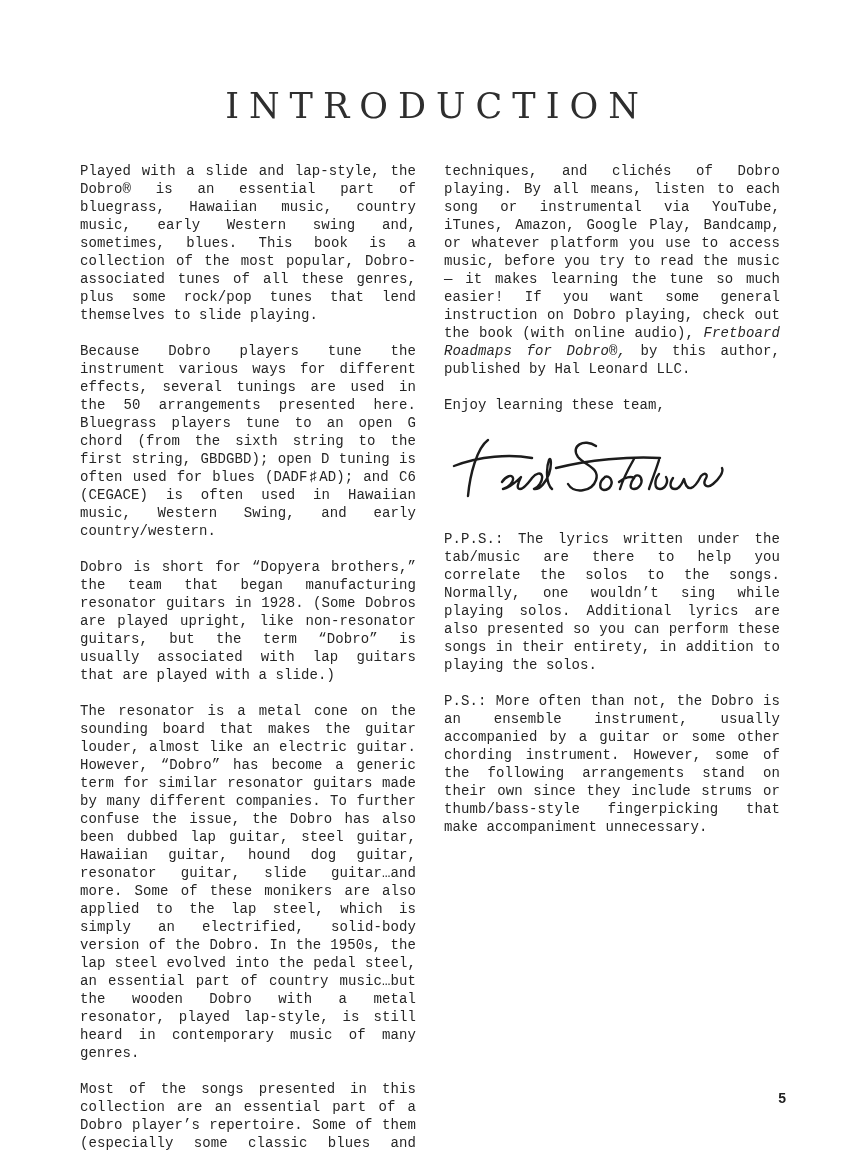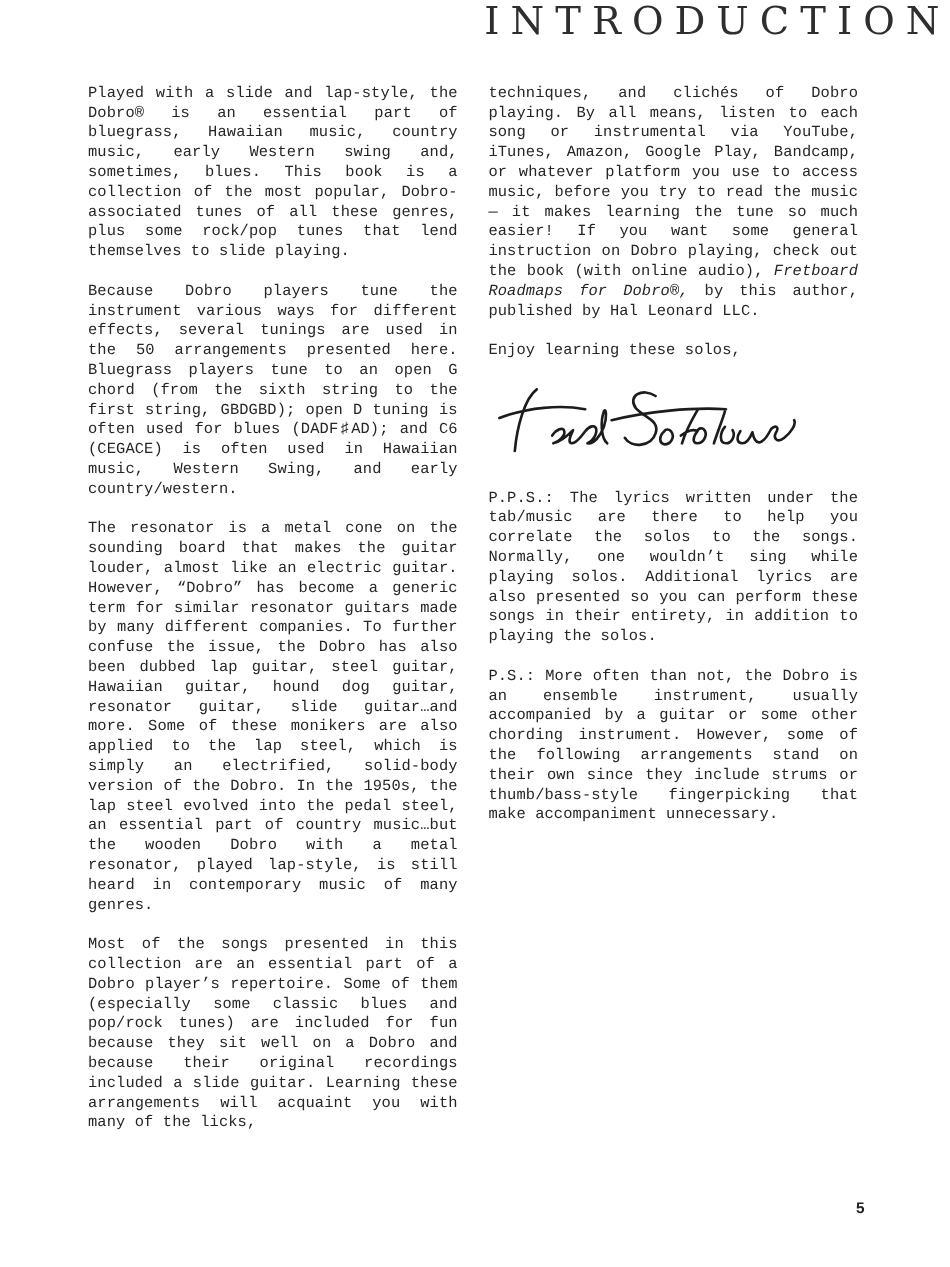--- a/index.html
+++ b/index.html
@@ -8,21 +8,22 @@
     width:864px;
     height:1152px;
     background:#ffffff;
     font-family:"Liberation Sans","DejaVu Sans",sans-serif;
     color:#262626;
     overflow:hidden;
     margin:0 auto;
   }
   .title {
     margin:0;
-    text-align:right;
+    padding-top:86px;
+    text-align:center;
     font-family:"DejaVu Serif","Liberation Serif",serif;
     font-weight:400;
     font-size:35px;
     letter-spacing:10px;
     text-indent:10px;
     color:#2e2e2e;
   }
   .columns {
     display:flex;
     gap:28px;
@@ -59,28 +60,29 @@
 
 <div class="page">
 
   <h1 class="title">INTRODUCTION</h1>
 
   <div class="columns">
 
     <div class="col">
       <p>Played with a slide and lap-style, the Dobro® is an essential part of bluegrass, Hawaiian music, country music, early Western swing and, sometimes, blues. This book is a collection of the most popular, Dobro-associated tunes of all these genres, plus some rock/pop tunes that lend themselves to slide playing.</p>
       <p>Because Dobro players tune the instrument various ways for different effects, several tunings are used in the 50 arrangements presented here. Bluegrass players tune to an open G chord (from the sixth string to the first string, GBDGBD); open D tuning is often used for blues (DADF♯AD); and C6 (CEGACE) is often used in Hawaiian music, Western Swing, and early country/western.</p>
+      <p>Dobro is short for “Dopyera brothers,” the team that began manufacturing resonator guitars in 1928. (Some Dobros are played upright, like non-resonator guitars, but the term “Dobro” is usually associated with lap guitars that are played with a slide.)</p>
       <p>The resonator is a metal cone on the sounding board that makes the guitar louder, almost like an electric guitar. However, “Dobro” has become a generic term for similar resonator guitars made by many different companies. To further confuse the issue, the Dobro has also been dubbed lap guitar, steel guitar, Hawaiian guitar, hound dog guitar, resonator guitar, slide guitar…and more. Some of these monikers are also applied to the lap steel, which is simply an electrified, solid-body version of the Dobro. In the 1950s, the lap steel evolved into the pedal steel, an essential part of country music…but the wooden Dobro with a metal resonator, played lap-style, is still heard in contemporary music of many genres.</p>
       <p>Most of the songs presented in this collection are an essential part of a Dobro player’s repertoire. Some of them (especially some classic blues and pop/rock tunes) are included for fun because they sit well on a Dobro and because their original recordings included a slide guitar. Learning these arrangements will acquaint you with many of the licks,</p>
     </div>
 
     <div class="col">
       <p><span>techniques, and clichés of Dobro playing. By all means, listen to each song or instrumental via YouTube, iTunes, Amazon, Google Play, Bandcamp, or whatever platform you use to access music, before you try to read the music — it makes learning the tune so much easier! If you want some general instruction on Dobro playing, check out the book (with online audio), </span><span class="it">Fretboard Roadmaps for Dobro®,</span><span> by this author, published by Hal Leonard LLC.</span></p>
 
-      <p>Enjoy learning these solos,</p>
+      <p>Enjoy learning these team,</p>
 
       <div class="signature" role="img" aria-label="Fred Sokolow">
         <svg width="290" height="72" viewBox="0 0 290 72" fill="none" stroke="#1c1c1c" stroke-width="2.4" stroke-linecap="round" stroke-linejoin="round">
           <path d="M10,34 C36,24 66,22 88,26"></path>
           <path d="M44,8 C33,16 26,42 24,64"></path>
           <path d="M58,50 C62,44 68,42 69,46 C70,50 64,56 59,57 C65,56 72,50 77,45 C74,51 72,57 76,57 C80,57 85,50 88,46 C92,41 97,40 98,44 C99,49 94,56 90,57 C96,58 102,50 105,42 C108,33 107,24 105,28 C102,36 102,52 108,57"></path>
           <path d="M152,14 C140,6 126,14 134,25 C142,34 156,36 152,48 C148,60 130,62 124,52"></path>
           <path d="M112,36 C144,28 186,24 216,26"></path>
           <path d="M160,46 C155,50 155,57 160,58 C166,58 170,51 166,46 C164,44 161,44 160,46 M176,57 C180,44 186,34 190,27 M175,50 C181,45 187,44 190,46 C186,51 185,57 190,57 C195,57 199,51 197,46 C195,42 191,43 190,46 M205,57 C209,45 213,35 215,28 M215,42 C210,48 210,57 216,57 C221,57 225,50 222,45 M229,46 C225,52 226,57 231,57 C235,57 238,52 240,47 C241,52 243,57 247,56 C251,55 255,48 257,44 C261,40 265,42 261,48 C259,53 263,57 269,52 C275,47 280,40 278,36"></path>
         </svg>

